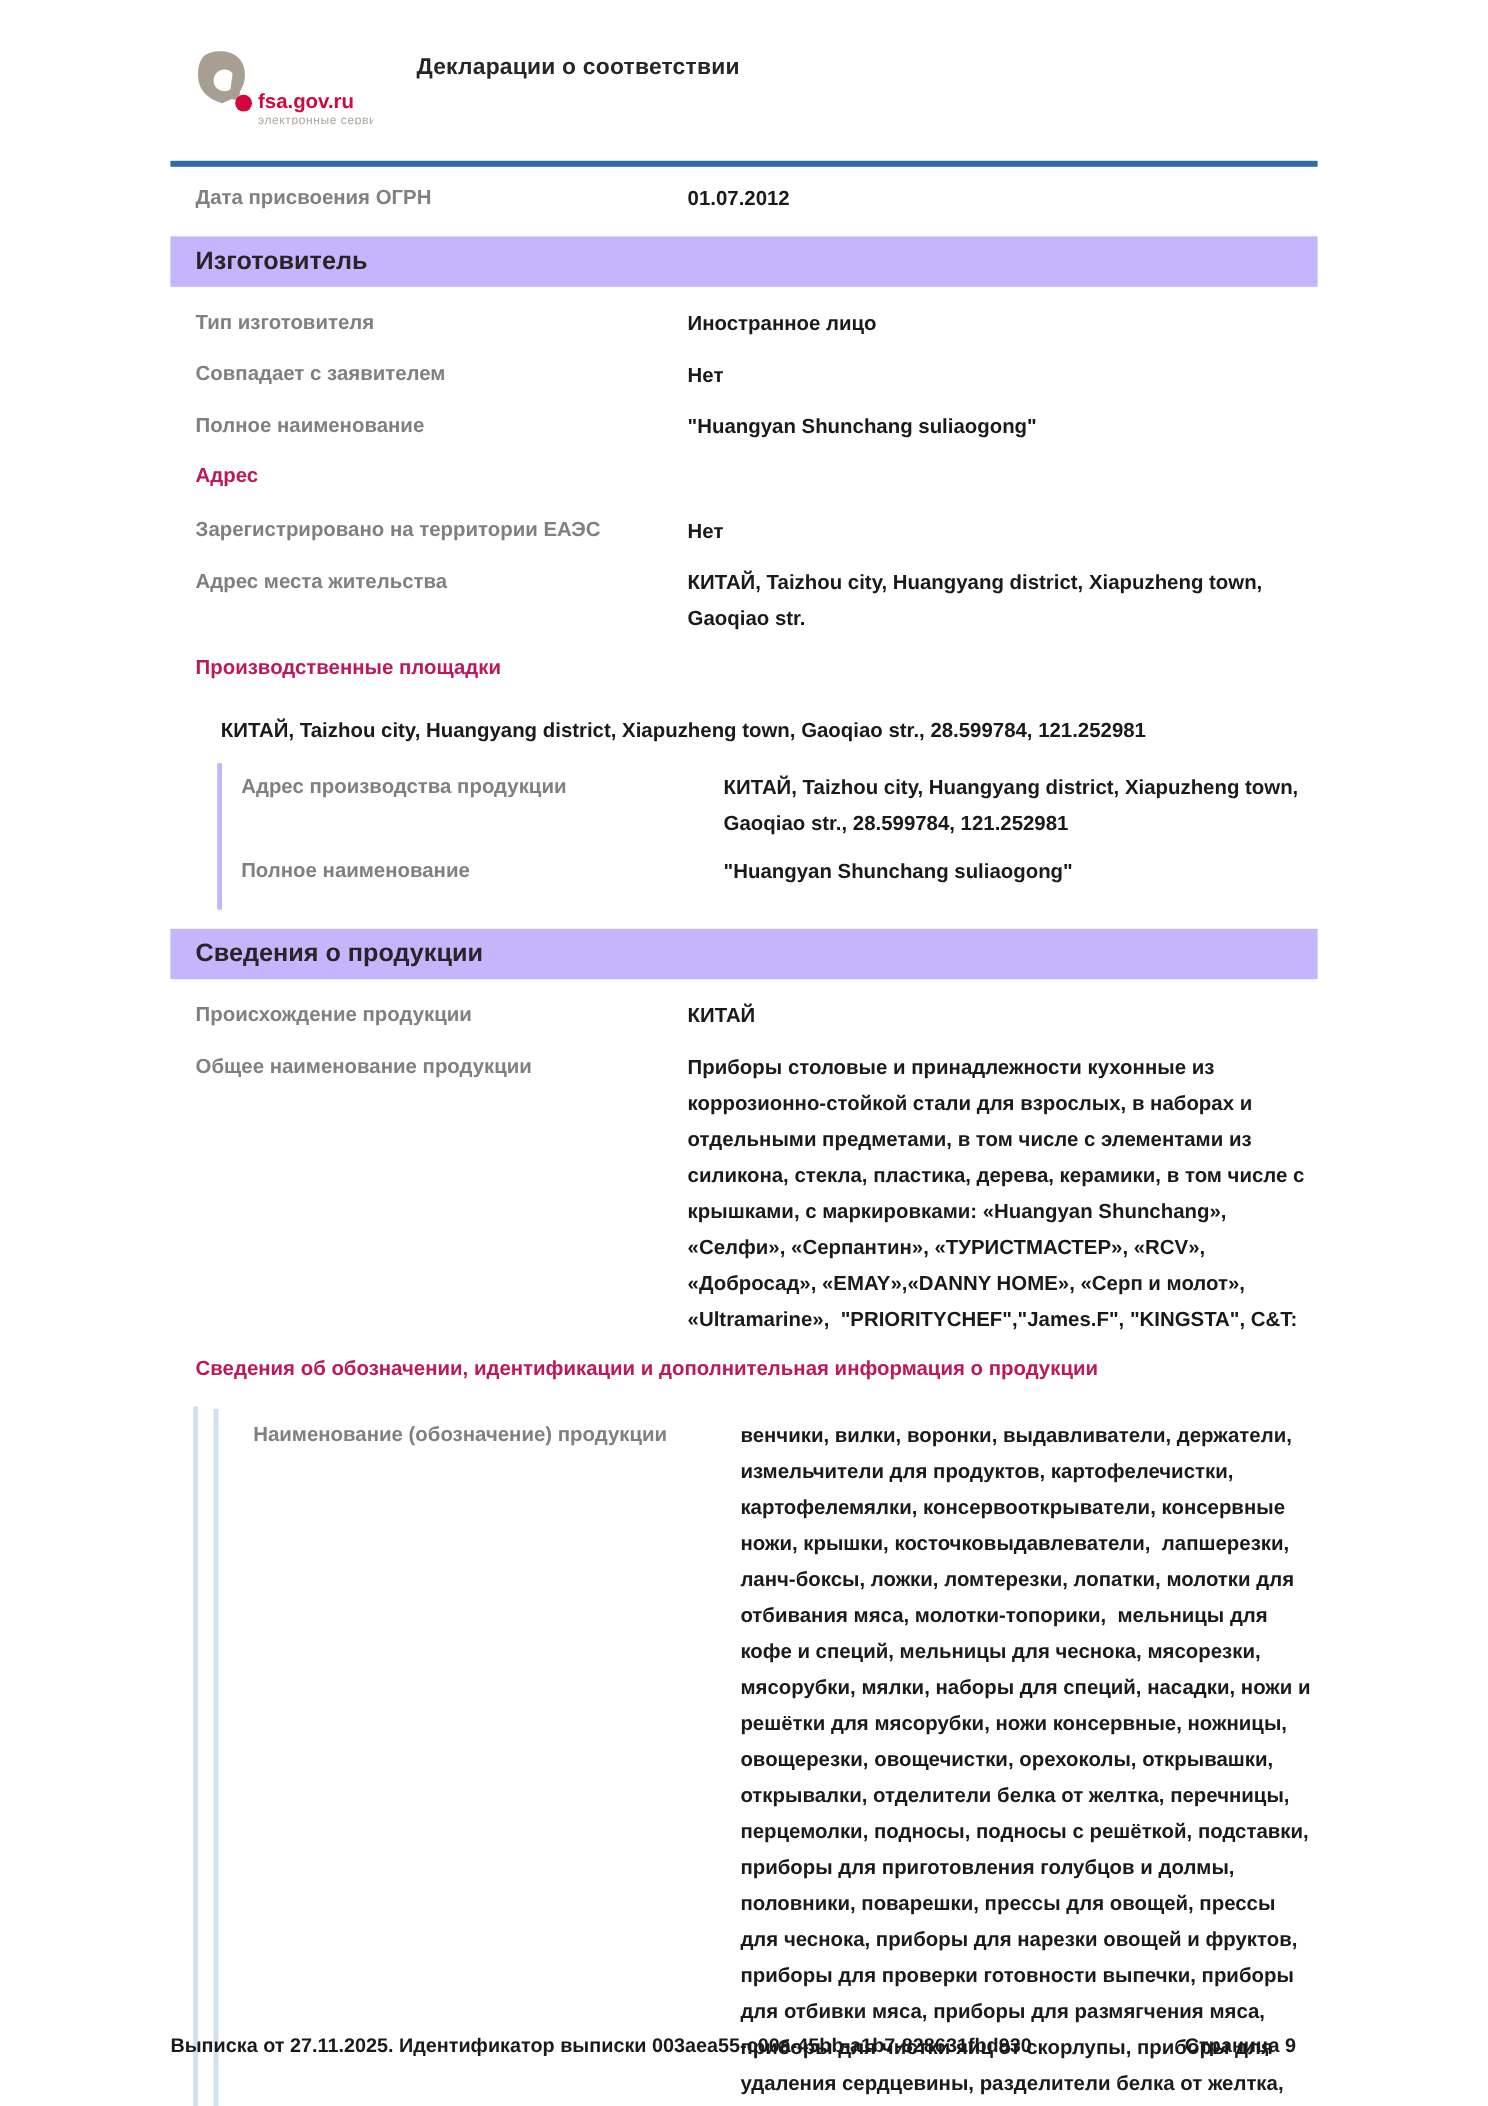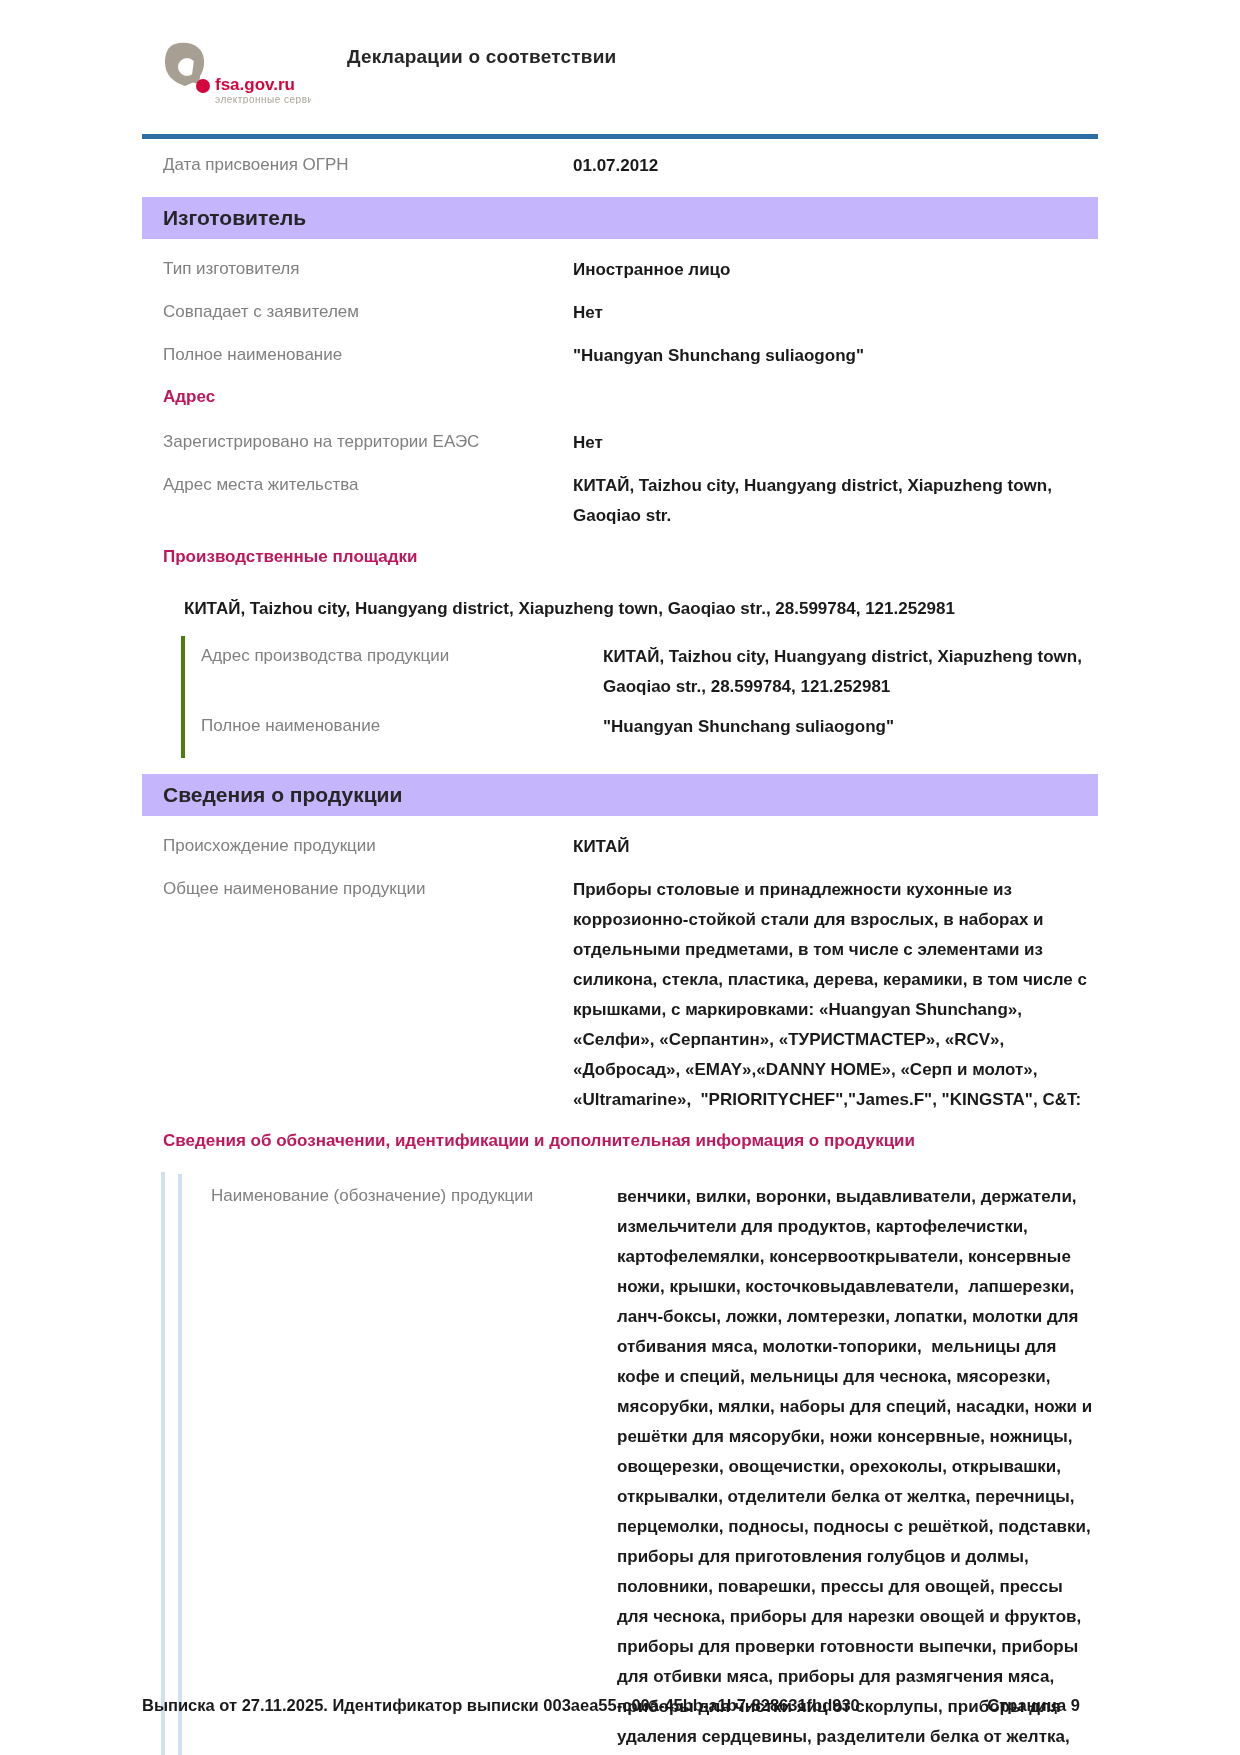--- a/index.html
+++ b/index.html
@@ -24,21 +24,21 @@
   }
   .top-bar{height:5px;background:#2e6da4;margin-top:30px;}
 
   
   .rows{margin-top:12px;}
   .row{
     display:grid;grid-template-columns:410px 1fr;
     padding-left:21px;margin-bottom:13px;
     font-size:17px;line-height:28px;
   }
-  .row .lbl{color:#808080;font-weight:normal;padding-right:10px;}
+  .row .lbl{color:#808080;font-weight:bold;padding-right:10px;}
   .row .val{color:#1a1a1a;font-weight:600;max-width:645px;white-space:pre-wrap;line-height:30px;}
 
   
   .band{
     background:#c4b5fd;
     margin:16px 0 16px 0;
     padding:9px 0 9px 21px;
   }
   .band .band-title{font-size:21px;font-weight:bold;color:#262626;}
 
@@ -50,21 +50,21 @@
   .subhdr.wide{max-width:760px;}
 
   
   .site-line{
     padding-left:42px;margin:26px 0 14px 0;
     font-size:17px;font-weight:600;color:#1a1a1a;line-height:26px;
   }
 
   
   .indent1{
-    margin-left:39px;border-left:4px solid #4d7c0f;
+    margin-left:39px;border-left:4px solid #c4b5fd;
     padding:6px 0 6px 16px;margin-bottom:6px;
   }
   .indent1 .row{grid-template-columns:402px 1fr;padding-left:0;margin-bottom:10px;}
   .indent1 .row .val{max-width:585px;}
 
   .indent2-outer{
     margin-left:19px;border-left:4px solid #cfe0f1;
     padding:2px 0;margin-bottom:6px;
   }
   .indent2-inner{

